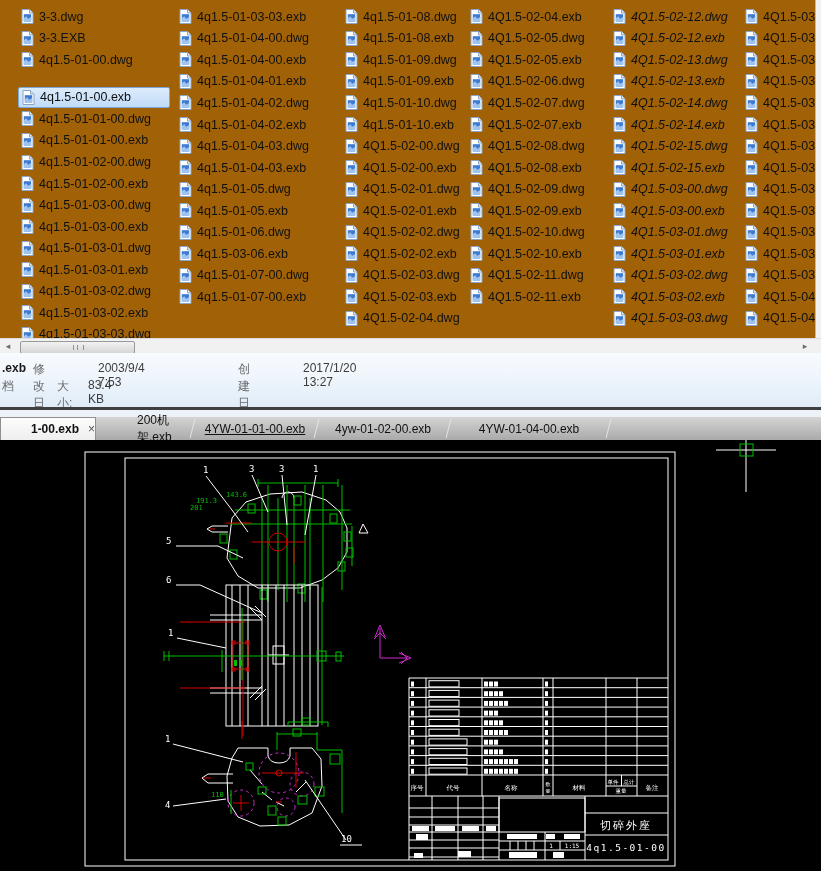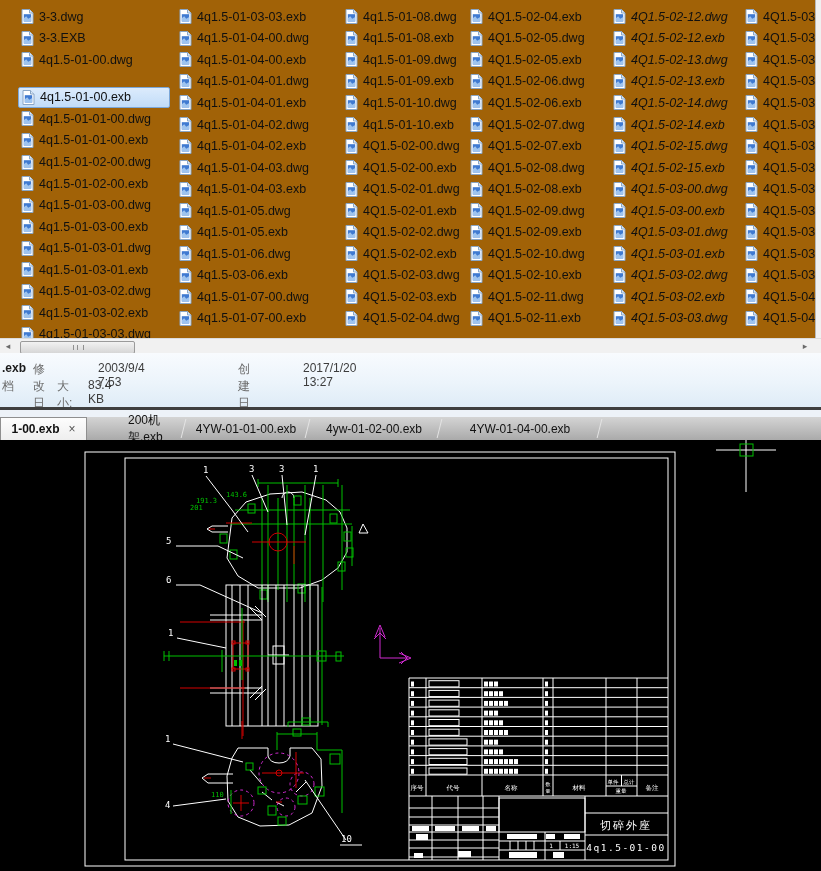--- a/index.html
+++ b/index.html
@@ -229,29 +229,20 @@
           </svg></span>
         <span>4q1.5-01-04-00.exb</span>
       </div>
       <div class="fitem">
         <span class="ficon"><svg width="13" height="15" viewBox="0 0 13 15">
             <path d="M1 .5h7.5l3.5 3.5V14.5H1z" fill="#fff" stroke="#8aa6c6"></path>
             <path d="M8.5 .5v3.5H12" fill="#dce9f7" stroke="#8aa6c6"></path>
             <rect x="2.8" y="5.2" width="7.4" height="7.3" fill="#3f7ad1"></rect>
             <path d="M2.8 9.2l2.4-2 2 2.6 3-1.8v4.5H2.8z" fill="#9ec4ef"></path>
           </svg></span>
-        <span>4q1.5-01-04-01.dwg</span>
-      </div>
-      <div class="fitem">
-        <span class="ficon"><svg width="13" height="15" viewBox="0 0 13 15">
-            <path d="M1 .5h7.5l3.5 3.5V14.5H1z" fill="#fff" stroke="#8aa6c6"></path>
-            <path d="M8.5 .5v3.5H12" fill="#dce9f7" stroke="#8aa6c6"></path>
-            <rect x="2.8" y="5.2" width="7.4" height="7.3" fill="#3f7ad1"></rect>
-            <path d="M2.8 9.2l2.4-2 2 2.6 3-1.8v4.5H2.8z" fill="#9ec4ef"></path>
-          </svg></span>
         <span>4q1.5-01-04-01.exb</span>
       </div>
       <div class="fitem">
         <span class="ficon"><svg width="13" height="15" viewBox="0 0 13 15">
             <path d="M1 .5h7.5l3.5 3.5V14.5H1z" fill="#fff" stroke="#8aa6c6"></path>
             <path d="M8.5 .5v3.5H12" fill="#dce9f7" stroke="#8aa6c6"></path>
             <rect x="2.8" y="5.2" width="7.4" height="7.3" fill="#3f7ad1"></rect>
             <path d="M2.8 9.2l2.4-2 2 2.6 3-1.8v4.5H2.8z" fill="#9ec4ef"></path>
           </svg></span>
         <span>4q1.5-01-04-02.dwg</span>
@@ -504,29 +495,20 @@
         <span>4Q1.5-02-05.exb</span>
       </div>
       <div class="fitem">
         <span class="ficon"><svg width="13" height="15" viewBox="0 0 13 15">
             <path d="M1 .5h7.5l3.5 3.5V14.5H1z" fill="#fff" stroke="#8aa6c6"></path>
             <path d="M8.5 .5v3.5H12" fill="#dce9f7" stroke="#8aa6c6"></path>
             <rect x="2.8" y="5.2" width="7.4" height="7.3" fill="#3f7ad1"></rect>
             <path d="M2.8 9.2l2.4-2 2 2.6 3-1.8v4.5H2.8z" fill="#9ec4ef"></path>
           </svg></span>
         <span>4Q1.5-02-06.dwg</span>
-      </div>
-      <div class="fitem">
-        <span class="ficon"><svg width="13" height="15" viewBox="0 0 13 15">
-            <path d="M1 .5h7.5l3.5 3.5V14.5H1z" fill="#fff" stroke="#8aa6c6"></path>
-            <path d="M8.5 .5v3.5H12" fill="#dce9f7" stroke="#8aa6c6"></path>
-            <rect x="2.8" y="5.2" width="7.4" height="7.3" fill="#3f7ad1"></rect>
-            <path d="M2.8 9.2l2.4-2 2 2.6 3-1.8v4.5H2.8z" fill="#9ec4ef"></path>
-          </svg></span>
-        <span>4Q1.5-02-06.exb</span>
       </div>
       <div class="fitem">
         <span class="ficon"><svg width="13" height="15" viewBox="0 0 13 15">
             <path d="M1 .5h7.5l3.5 3.5V14.5H1z" fill="#fff" stroke="#8aa6c6"></path>
             <path d="M8.5 .5v3.5H12" fill="#dce9f7" stroke="#8aa6c6"></path>
             <rect x="2.8" y="5.2" width="7.4" height="7.3" fill="#3f7ad1"></rect>
             <path d="M2.8 9.2l2.4-2 2 2.6 3-1.8v4.5H2.8z" fill="#9ec4ef"></path>
           </svg></span>
         <span>4Q1.5-02-07.dwg</span>
       </div>
@@ -908,29 +890,29 @@
   <div class="row2">
     <span class="typefrag" style="position:absolute;left:2px;">档</span>
     <span class="lbl" style="position:absolute;left:57px;">大小:</span>
     <span class="val" style="position:absolute;left:88px;">83.4 KB</span>
   </div>
 </div>
 <div id="darkband"></div>
 <div id="lightstrip"></div>
 
 <div id="tabbar">
-    <div class="tab active" style="width: 87px;">
+    <div class="tab active" style="width: 96px; justify-content: flex-end;">
       <span>1-00.exb</span>
       <span class="close">×</span>
     </div>
     <div class="tab" style="width: 97px; padding-left: 41px;">
       <span>200机架.exb</span>
       <span class="sep"></span>
     </div>
-    <div class="tab" style="width: 124px;">
+    <div class="tab" style="width: 124px; text-decoration: underline;">
       <span>4YW-01-01-00.exb</span>
       <span class="sep"></span>
     </div>
     <div class="tab" style="width: 132px;">
       <span>4yw-01-02-00.exb</span>
       <span class="sep"></span>
     </div>
     <div class="tab" style="width: 160px;">
       <span>4YW-01-04-00.exb</span>
       <span class="sep"></span>

